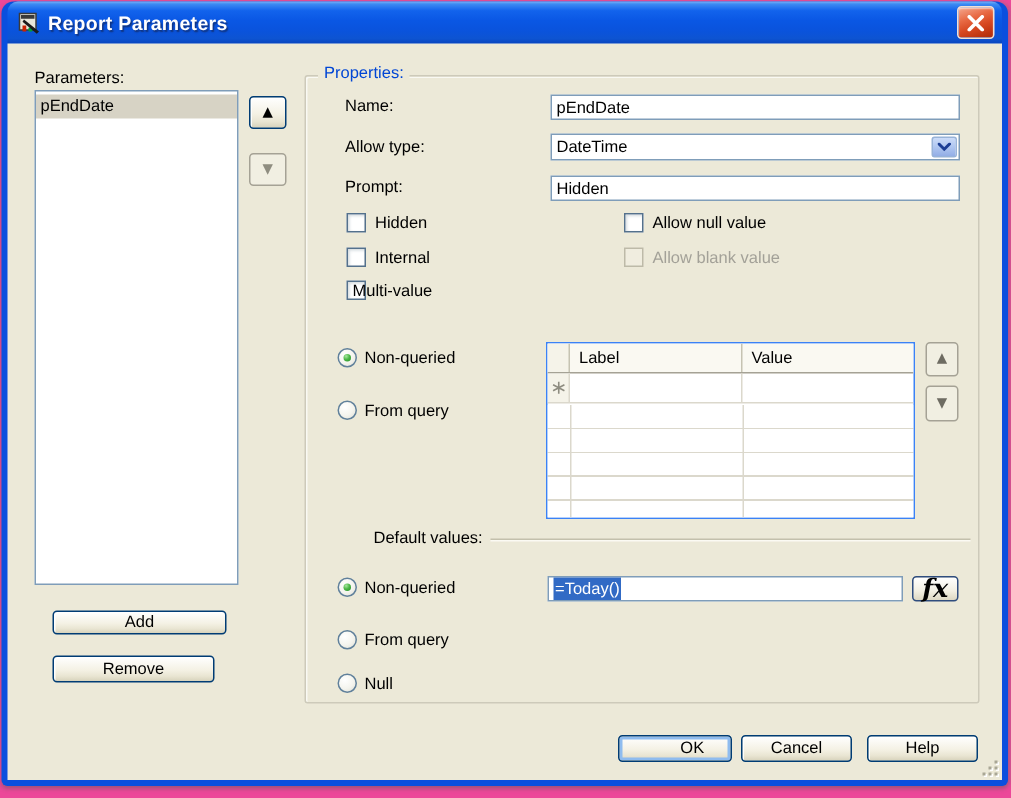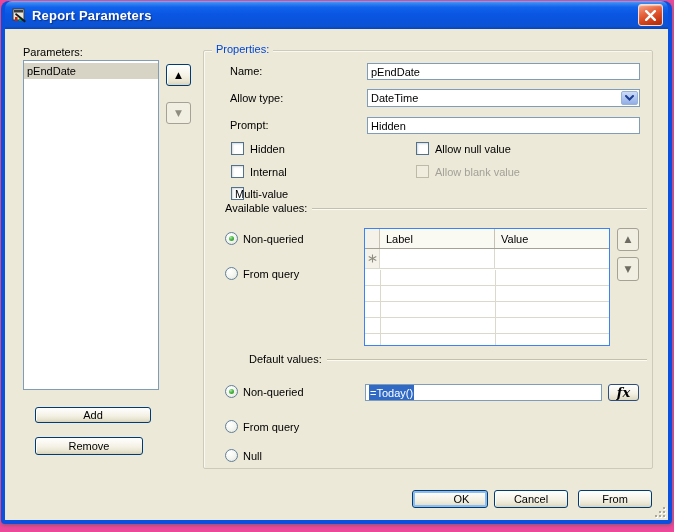--- a/index.html
+++ b/index.html
@@ -116,21 +116,21 @@
     position:absolute; left:0; right:0; top:41px; bottom:0;
     background:repeating-linear-gradient(180deg,#FFFFFF 0 15px,#DBD8CC 15px 16px);
   }
   .grid-vline { position:absolute; top:41px; bottom:0; width:1px; background:#DBD8CC; }
 
   .fx-btn {
     position:absolute; left:404px; top:333px; width:31px; height:17px;
     border:1px solid #2F4D7E; border-radius:3px; cursor:pointer;
     background:linear-gradient(180deg,#FFFFFF 0%,#F2EFE2 60%,#DDD8C2 100%);
     display:flex; align-items:center; justify-content:center;
-    font-family:"DejaVu Serif", serif; font-style:italic; font-weight:bold; font-size:13px;
+    font-family:"DejaVu Serif", serif; font-style:italic; font-weight:bold; font-size:17px;
   }
   .selected-text { background:#316AC5; color:#fff; padding:16px 1px; }
 
   .resize-grip { position:absolute; right:1px; bottom:1px; }
 </style>
 </head>
 <body>
 
 <div id="screen">
   <div class="window">
@@ -200,24 +200,20 @@
 
         <span class="checkbox" style="left:27px; top:136px;"></span>
         <span class="lbl" style="left:31px; top:137px;">Multi-value</span>
 
         <span class="checkbox" style="left:212px; top:91px;"></span>
         <span class="lbl" style="left:231px; top:92px;">Allow null value</span>
 
         <span class="checkbox disabled" style="left:212px; top:114px;"></span>
         <span class="lbl txt-disabled" style="left:231px; top:115px;">Allow blank value</span>
 
-        <div class="section-row" style="top:150px;">
-          <span>Available values:</span>
-          <span class="section-line"></span>
-        </div>
 
         <div class="radio-row" style="left:21px; top:181px;">
           <span class="radio on"></span>
           <span class="rlabel">Non-queried</span>
         </div>
         <div class="radio-row" style="left:21px; top:216px;">
           <span class="radio"></span>
           <span class="rlabel">From query</span>
         </div>
 
@@ -270,21 +266,21 @@
           <span class="rlabel">From query</span>
         </div>
         <div class="radio-row" style="left:21px; top:398px;">
           <span class="radio"></span>
           <span class="rlabel">Null</span>
         </div>
       </div>
 
       <div class="xpbtn default" style="left:407px; top:461px; width:76px; height:18px;padding-left:23px;">OK</div>
       <div class="xpbtn" style="left:489px; top:461px; width:74px; height:18px;">Cancel</div>
-      <div class="xpbtn" style="left:573px; top:461px; width:74px; height:18px;">From</div>
+      <div class="xpbtn" style="left:573px; top:461px; width:74px; height:18px;">Help</div>
 
       <svg class="resize-grip" width="13" height="13" viewBox="0 0 13 13">
         <g>
           <rect x="10" y="10" width="2" height="2" fill="#FFFFFF"></rect>
             <rect x="9" y="9" width="2" height="2" fill="#A9A795"></rect>
           <rect x="10" y="6" width="2" height="2" fill="#FFFFFF"></rect>
             <rect x="9" y="5" width="2" height="2" fill="#A9A795"></rect>
           <rect x="6" y="10" width="2" height="2" fill="#FFFFFF"></rect>
             <rect x="5" y="9" width="2" height="2" fill="#A9A795"></rect>
           <rect x="10" y="2" width="2" height="2" fill="#FFFFFF"></rect>

